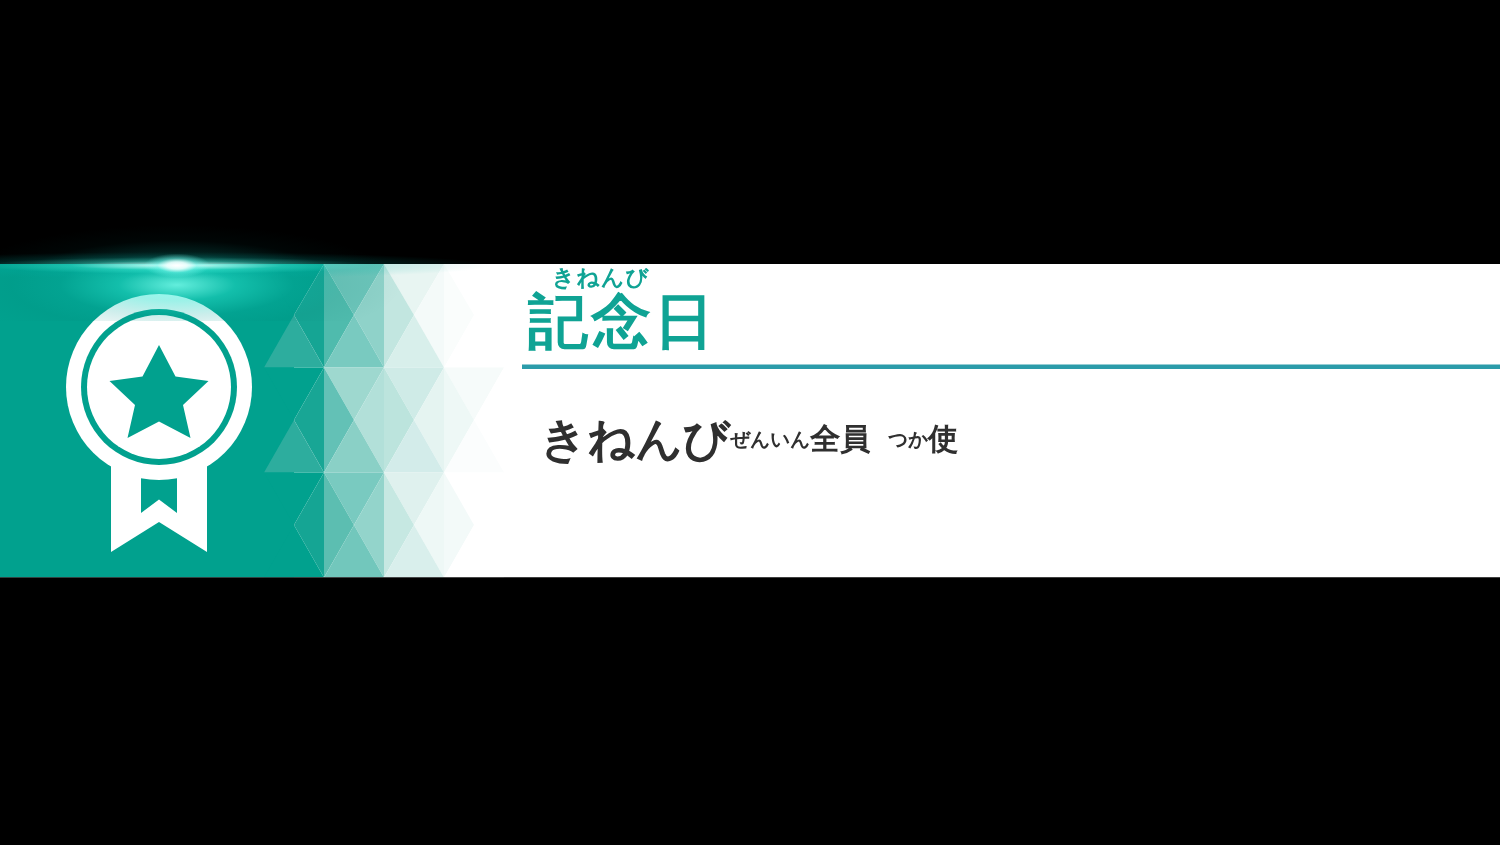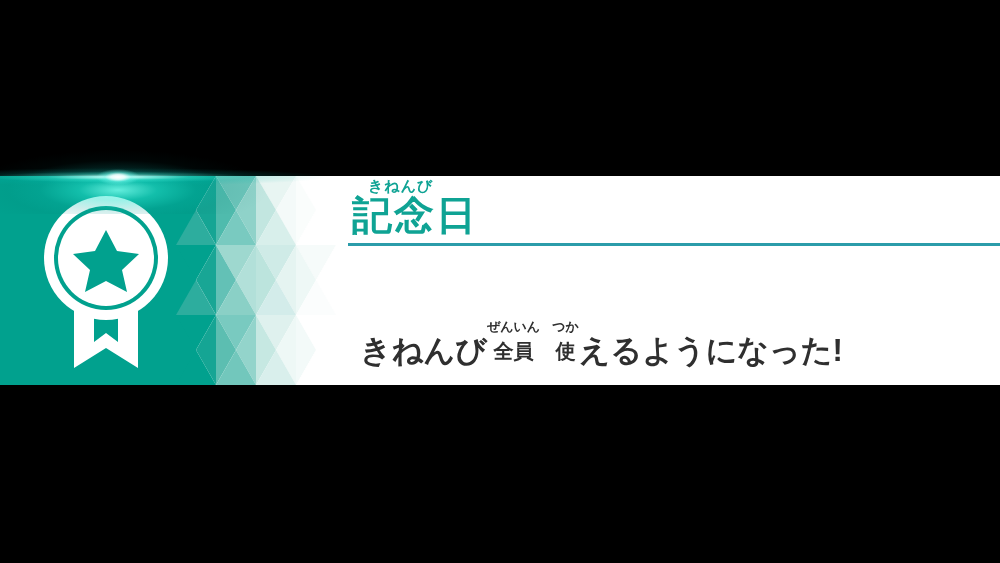--- a/index.html
+++ b/index.html
@@ -176,24 +176,22 @@
     align-items: flex-end;
     color: #2f2f2f;
     font-size: 31px;
     line-height: 34px;
     font-weight: 700;
     letter-spacing: 0px;
     white-space: nowrap;
   }
   .ruby {
     display: inline-flex;
-    flex-direction: column;
     align-items: center;
     justify-content: flex-end;
-    margin-top: 44px;
   }
   .ruby .rt {
     font-size: 13px;
     line-height: 14px;
     font-weight: 700;
     letter-spacing: 0px;
     color: #2f2f2f;
   }
   .ruby .rb {
     font-size: 20px;
@@ -286,21 +284,20 @@
           <span class="plain">きねんび</span>
           <span class="ruby">
             <span class="rt">ぜんいん</span>
             <span class="rb">全員</span>
           </span>
           <span class="gap"></span>
           <span class="ruby">
             <span class="rt">つか</span>
             <span class="rb">使</span>
           </span>
-          <span class="plain">えるようになった!</span>
         </div>
       </div>
 
     </div>
   </div>
 
   <div class="badge-icon">
     <svg viewBox="0 0 136 182" aria-hidden="true">
 
       <path d="M36 96 L36 178 L68 158 L100 178 L100 96 Z" fill="#ffffff"></path>

